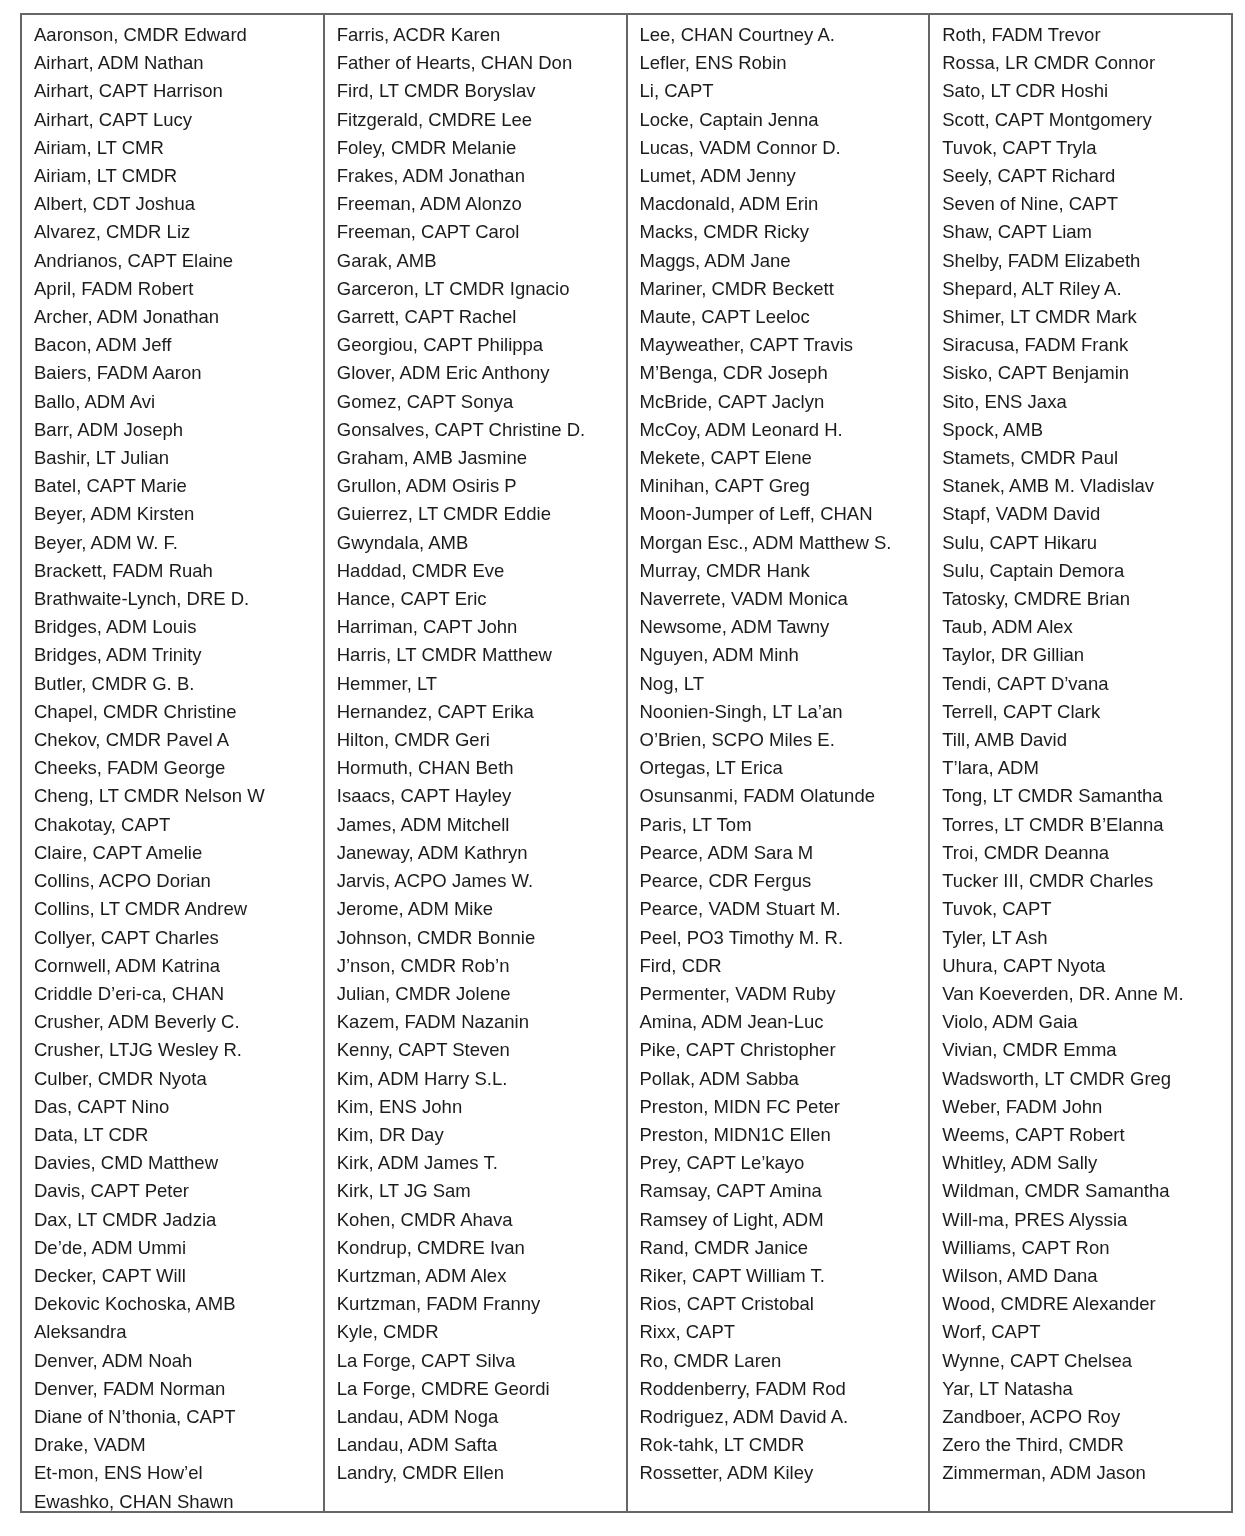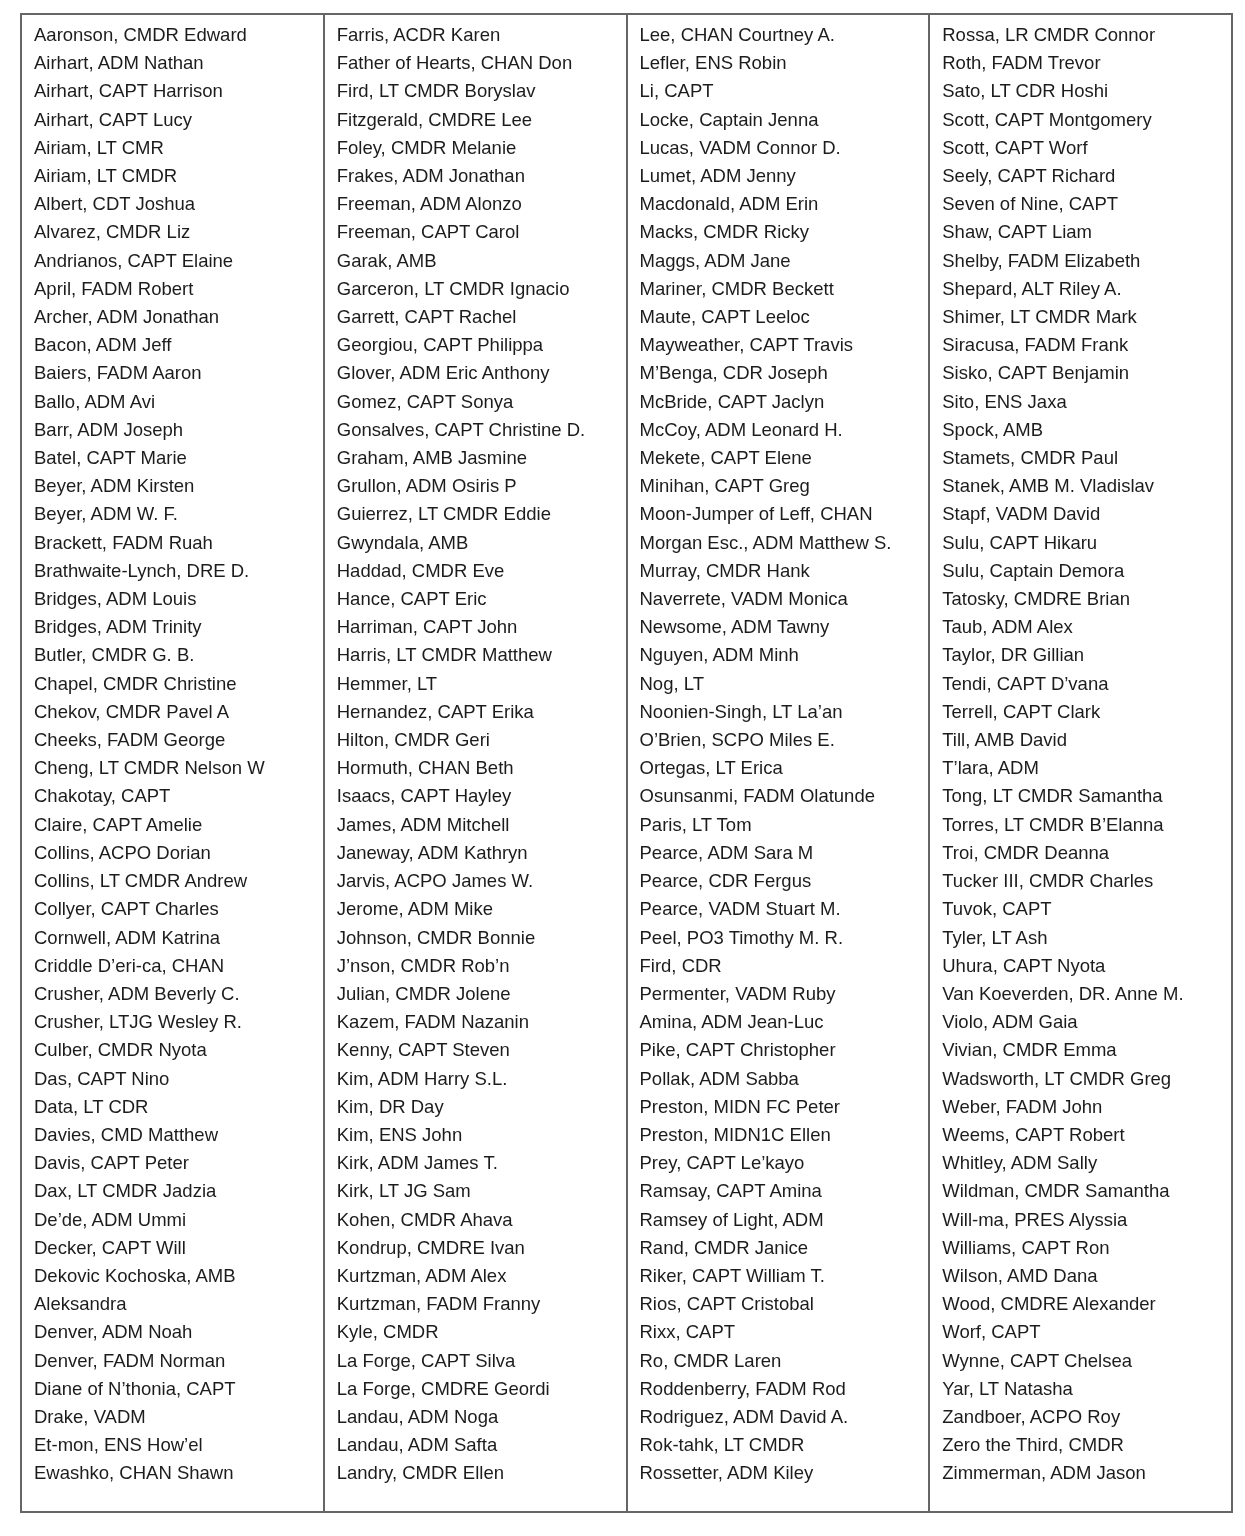--- a/index.html
+++ b/index.html
@@ -58,20 +58,21 @@
         <div class="entry">Airiam, LT CMDR</div>
         <div class="entry">Albert, CDT Joshua</div>
         <div class="entry">Alvarez, CMDR Liz</div>
         <div class="entry">Andrianos, CAPT Elaine</div>
         <div class="entry">April, FADM Robert</div>
         <div class="entry">Archer, ADM Jonathan</div>
         <div class="entry">Bacon, ADM Jeff</div>
         <div class="entry">Baiers, FADM Aaron</div>
         <div class="entry">Ballo, ADM Avi</div>
         <div class="entry">Barr, ADM Joseph</div>
+        <div class="entry">Bashir, LT Julian</div>
         <div class="entry">Batel, CAPT Marie</div>
         <div class="entry">Beyer, ADM Kirsten</div>
         <div class="entry">Beyer, ADM W. F.</div>
         <div class="entry">Brackett, FADM Ruah</div>
         <div class="entry">Brathwaite-Lynch, DRE D.</div>
         <div class="entry">Bridges, ADM Louis</div>
         <div class="entry">Bridges, ADM Trinity</div>
         <div class="entry">Butler, CMDR G. B.</div>
         <div class="entry">Chapel, CMDR Christine</div>
         <div class="entry">Chekov, CMDR Pavel A</div>
@@ -134,22 +135,22 @@
         <div class="entry">James, ADM Mitchell</div>
         <div class="entry">Janeway, ADM Kathryn</div>
         <div class="entry">Jarvis, ACPO James W.</div>
         <div class="entry">Jerome, ADM Mike</div>
         <div class="entry">Johnson, CMDR Bonnie</div>
         <div class="entry">J’nson, CMDR Rob’n</div>
         <div class="entry">Julian, CMDR Jolene</div>
         <div class="entry">Kazem, FADM Nazanin</div>
         <div class="entry">Kenny, CAPT Steven</div>
         <div class="entry">Kim, ADM Harry S.L.</div>
+        <div class="entry">Kim, ENS John</div>
         <div class="entry">Kim, DR Day</div>
-        <div class="entry">Kim, ENS John</div>
         <div class="entry">Kirk, ADM James T.</div>
         <div class="entry">Kirk, LT JG Sam</div>
         <div class="entry">Kohen, CMDR Ahava</div>
         <div class="entry">Kondrup, CMDRE Ivan</div>
         <div class="entry">Kurtzman, ADM Alex</div>
         <div class="entry">Kurtzman, FADM Franny</div>
         <div class="entry">Kyle, CMDR</div>
         <div class="entry">La Forge, CAPT Silva</div>
         <div class="entry">La Forge, CMDRE Geordi</div>
         <div class="entry">Landau, ADM Noga</div>
@@ -204,25 +205,25 @@
         <div class="entry">Riker, CAPT William T.</div>
         <div class="entry">Rios, CAPT Cristobal</div>
         <div class="entry">Rixx, CAPT</div>
         <div class="entry">Ro, CMDR Laren</div>
         <div class="entry">Roddenberry, FADM Rod</div>
         <div class="entry">Rodriguez, ADM David A.</div>
         <div class="entry">Rok-tahk, LT CMDR</div>
         <div class="entry">Rossetter, ADM Kiley</div>
       </div>
     <div class="roster-col">
+        <div class="entry">Roth, FADM Trevor</div>
         <div class="entry">Rossa, LR CMDR Connor</div>
-        <div class="entry">Roth, FADM Trevor</div>
         <div class="entry">Sato, LT CDR Hoshi</div>
         <div class="entry">Scott, CAPT Montgomery</div>
-        <div class="entry">Scott, CAPT Worf</div>
+        <div class="entry">Tuvok, CAPT Tryla</div>
         <div class="entry">Seely, CAPT Richard</div>
         <div class="entry">Seven of Nine, CAPT</div>
         <div class="entry">Shaw, CAPT Liam</div>
         <div class="entry">Shelby, FADM Elizabeth</div>
         <div class="entry">Shepard, ALT Riley A.</div>
         <div class="entry">Shimer, LT CMDR Mark</div>
         <div class="entry">Siracusa, FADM Frank</div>
         <div class="entry">Sisko, CAPT Benjamin</div>
         <div class="entry">Sito, ENS Jaxa</div>
         <div class="entry">Spock, AMB</div>

